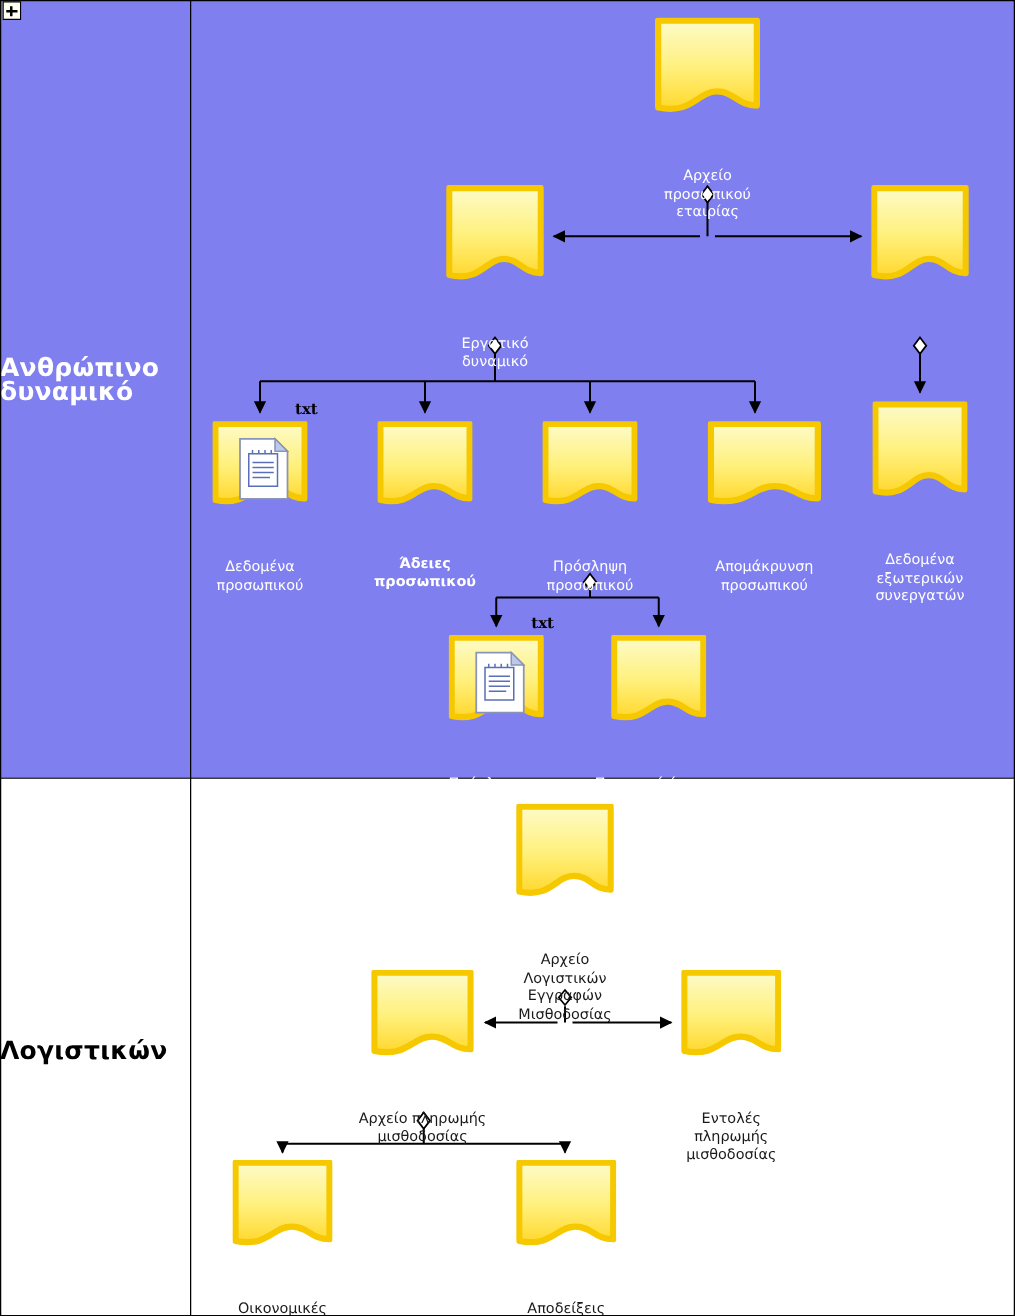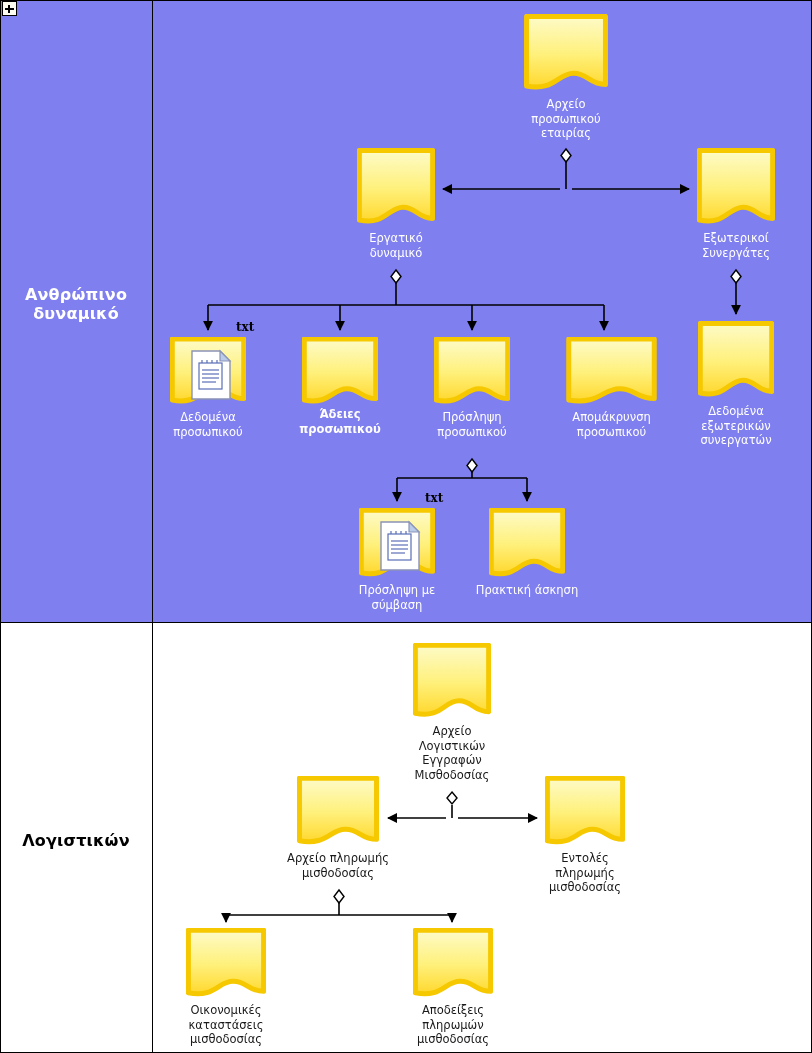--- a/index.html
+++ b/index.html
@@ -26,22 +26,22 @@
     position: absolute; top: 0; width: 1px; height: 1053px;
     background: #000; left: 152px;
   }
   .frame-border {
     position: absolute; inset: 0; border: 1px solid #000;
     pointer-events: none;
   }
 
   
   .lane-title {
-    position: absolute; width: 152px; text-align: center;
-    font-weight: bold; font-size: 16px; line-height: 19px;
+    position: absolute; width: 152px; text-align: left;
+    font-weight: bold; font-size: 20px; line-height: 19px;
     letter-spacing: .2px;
   }
   .lane-title.hr  { top: 285px; color: #ffffff; }
   .lane-title.acc { top: 831px; color: #000000; }
 
   
   .expand-box {
     position: absolute; left: 2px; top: 1px; width: 15px; height: 15px;
     background: #fdfdf0; border: 1px solid #000;
   }
@@ -56,20 +56,21 @@
   .node .shape {
     position: relative; width: 100%; height: 100%;
   }
   .node .shape svg { display: block; width: 100%; height: 100%; }
 
   .node .label {
     position: absolute; left: 50%; transform: translateX(-50%);
     text-align: center; white-space: pre-line;
     font-size: 11.5px; line-height: 14.5px;
     font-family: "DejaVu Sans", sans-serif;
+    margin-top: 36px;
   }
   .node.on-blue  .label { color: #ffffff; }
   .node.on-white .label { color: #1a1a1a; }
 
   
   .doc-icon { position: absolute; left: 20px; top: 12px; width: 42px; height: 52px; }
   .doc-tag {
     position: absolute; font-family: "DejaVu Serif", serif;
     font-weight: bold; font-size: 12px; color: #000;
   }
@@ -187,22 +188,20 @@
     <defs>
               <linearGradient id="g2" x1="0" y1="0" x2="0" y2="1">
       <stop offset="0%" stop-color="#fdfbc8"></stop>
       <stop offset="55%" stop-color="#fff07a"></stop>
       <stop offset="100%" stop-color="#ffd82e"></stop>
     </linearGradient>
             </defs>
     <path d="M3,3 L97,3 L97,88 C78,88 76,74 59,74 C40,74 36,97 3,90 Z" fill="url(#g2)" stroke="#f5c800" stroke-width="5" stroke-linejoin="round" vector-effect="non-scaling-stroke"></path>
   </svg>
         </div>
-        <div class="label" style="top: 83px; width: 124px;">Εξωτερικοί
-Συνεργάτες</div>
       </div>
       <div class="node on-blue" style="left: 170px; top: 337px; width: 76px; height: 70px;">
         <div class="shape">
           <svg viewBox="0 0 100 100" preserveAspectRatio="none" aria-hidden="true">
     <defs>
               <linearGradient id="g3" x1="0" y1="0" x2="0" y2="1">
       <stop offset="0%" stop-color="#fdfbc8"></stop>
       <stop offset="55%" stop-color="#fff07a"></stop>
       <stop offset="100%" stop-color="#ffd82e"></stop>
     </linearGradient>

